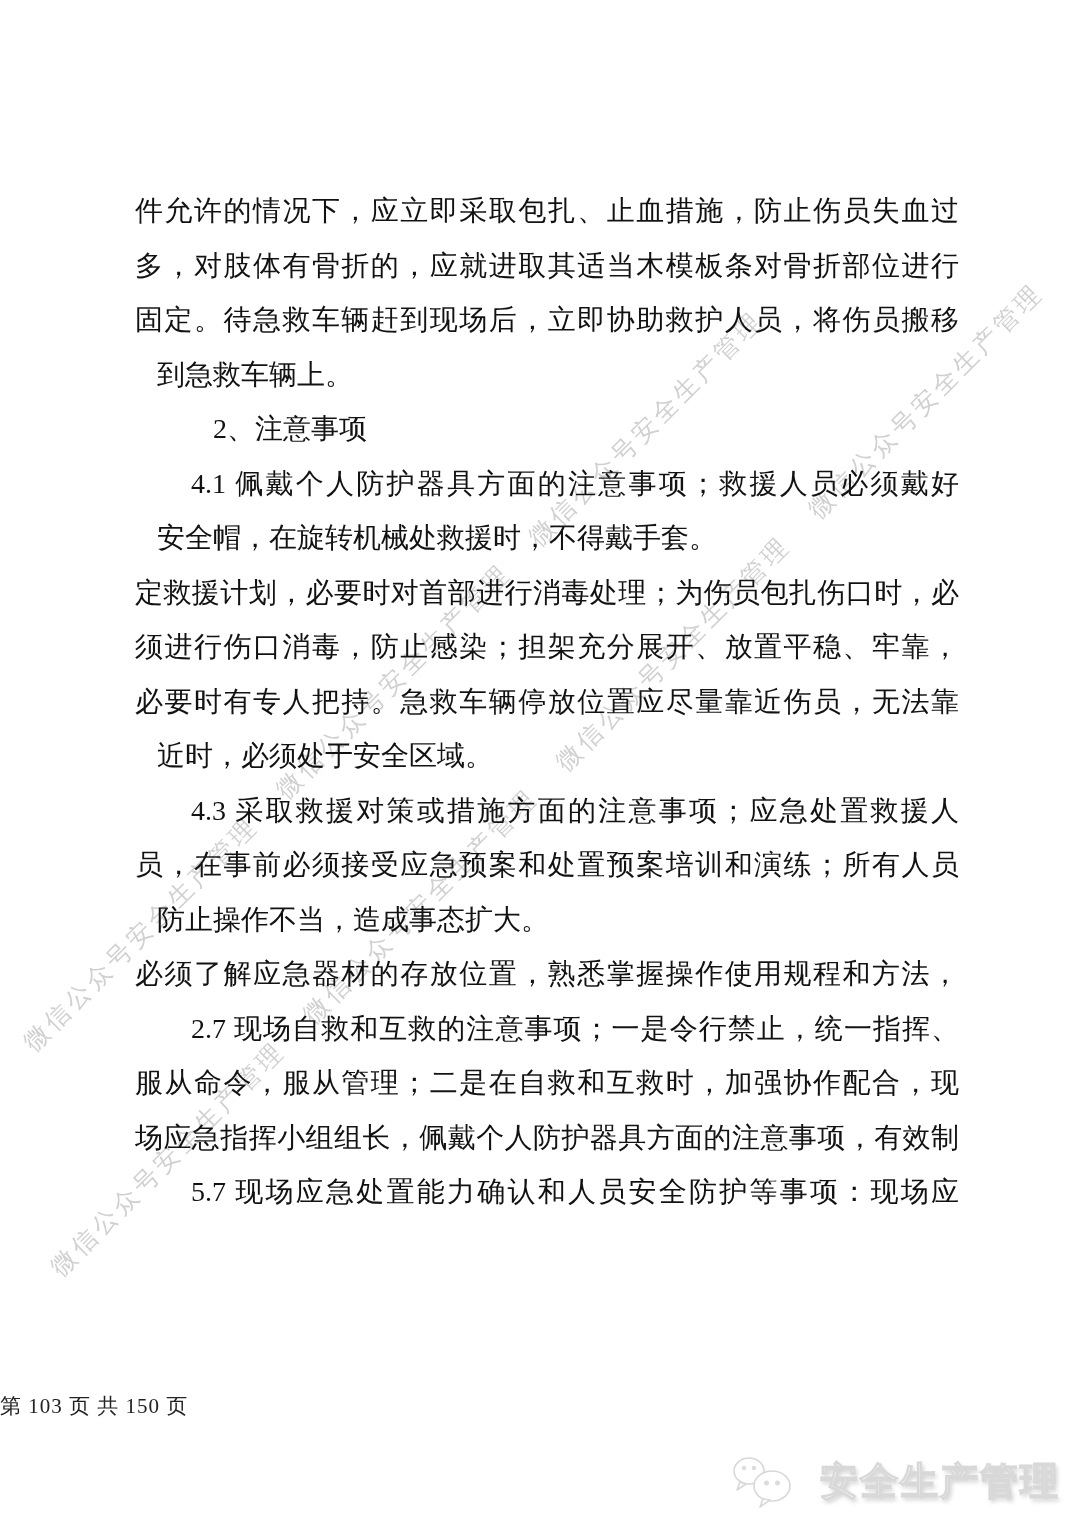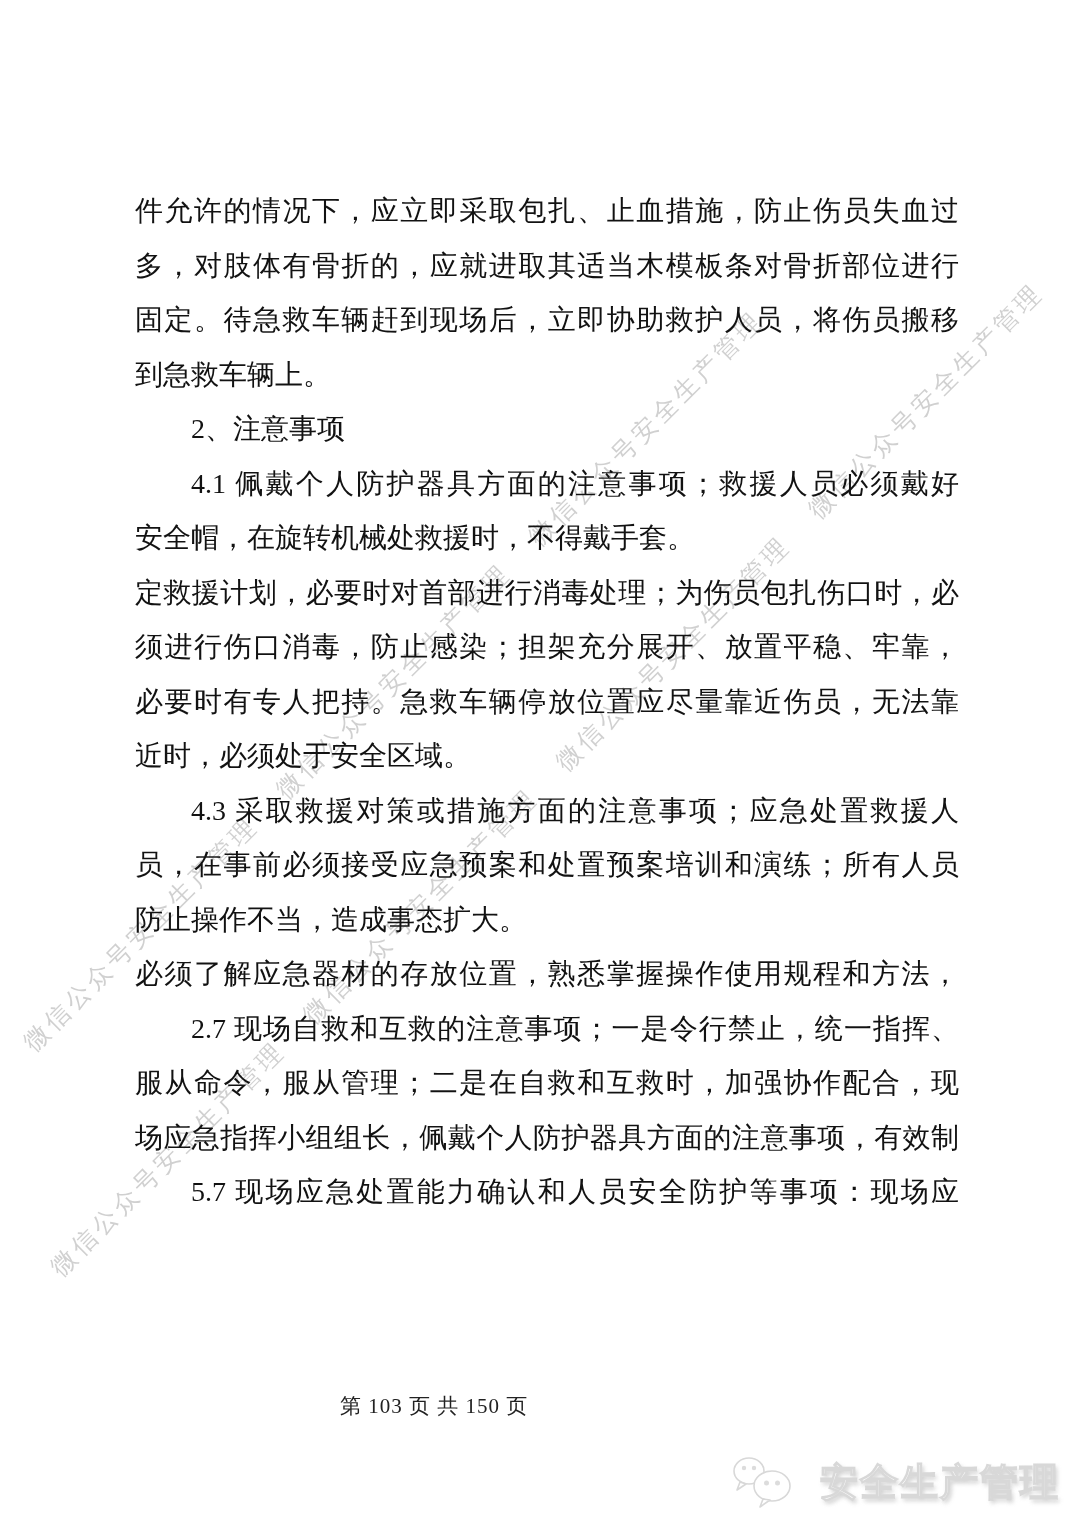--- a/index.html
+++ b/index.html
@@ -26,33 +26,33 @@
   
   .body-text {
     position:absolute; left:135px; top:184px; width:824px;
     font-size:28px; color:#121212;
   }
   .line {
     height:54.5px; line-height:54.5px;
     text-align:justify; text-align-last:justify;
     overflow:hidden;
   }
-  .line.short { text-align-last:left; }
+  .line.short { text-align-last:left;margin-left:22px; }
   .line.ind   { text-indent:56px; }
 
   
   .pagenum {
     position:absolute; left:0; top:1392px; width:868px;
-    text-align:center; font-size:21px; letter-spacing:1px; color:#222222;
+    font-size:21px; letter-spacing:1px; color:#222222;
   }
 
   
   .brand {
     position:absolute; top:1456px; right:20px;
-    display:flex; align-items:center; gap:24px;
+    display:flex; gap:24px;
   }
   .brand-label {
     font-family:"Liberation Sans","DejaVu Sans",sans-serif;
     font-weight:700; font-size:38px; letter-spacing:2px;
     color:#ffffff;
     -webkit-text-stroke:1.2px #d8d8d8;
     text-shadow:2px 3px 4px rgba(130,130,130,0.40);
   }
 </style>
 </head>

